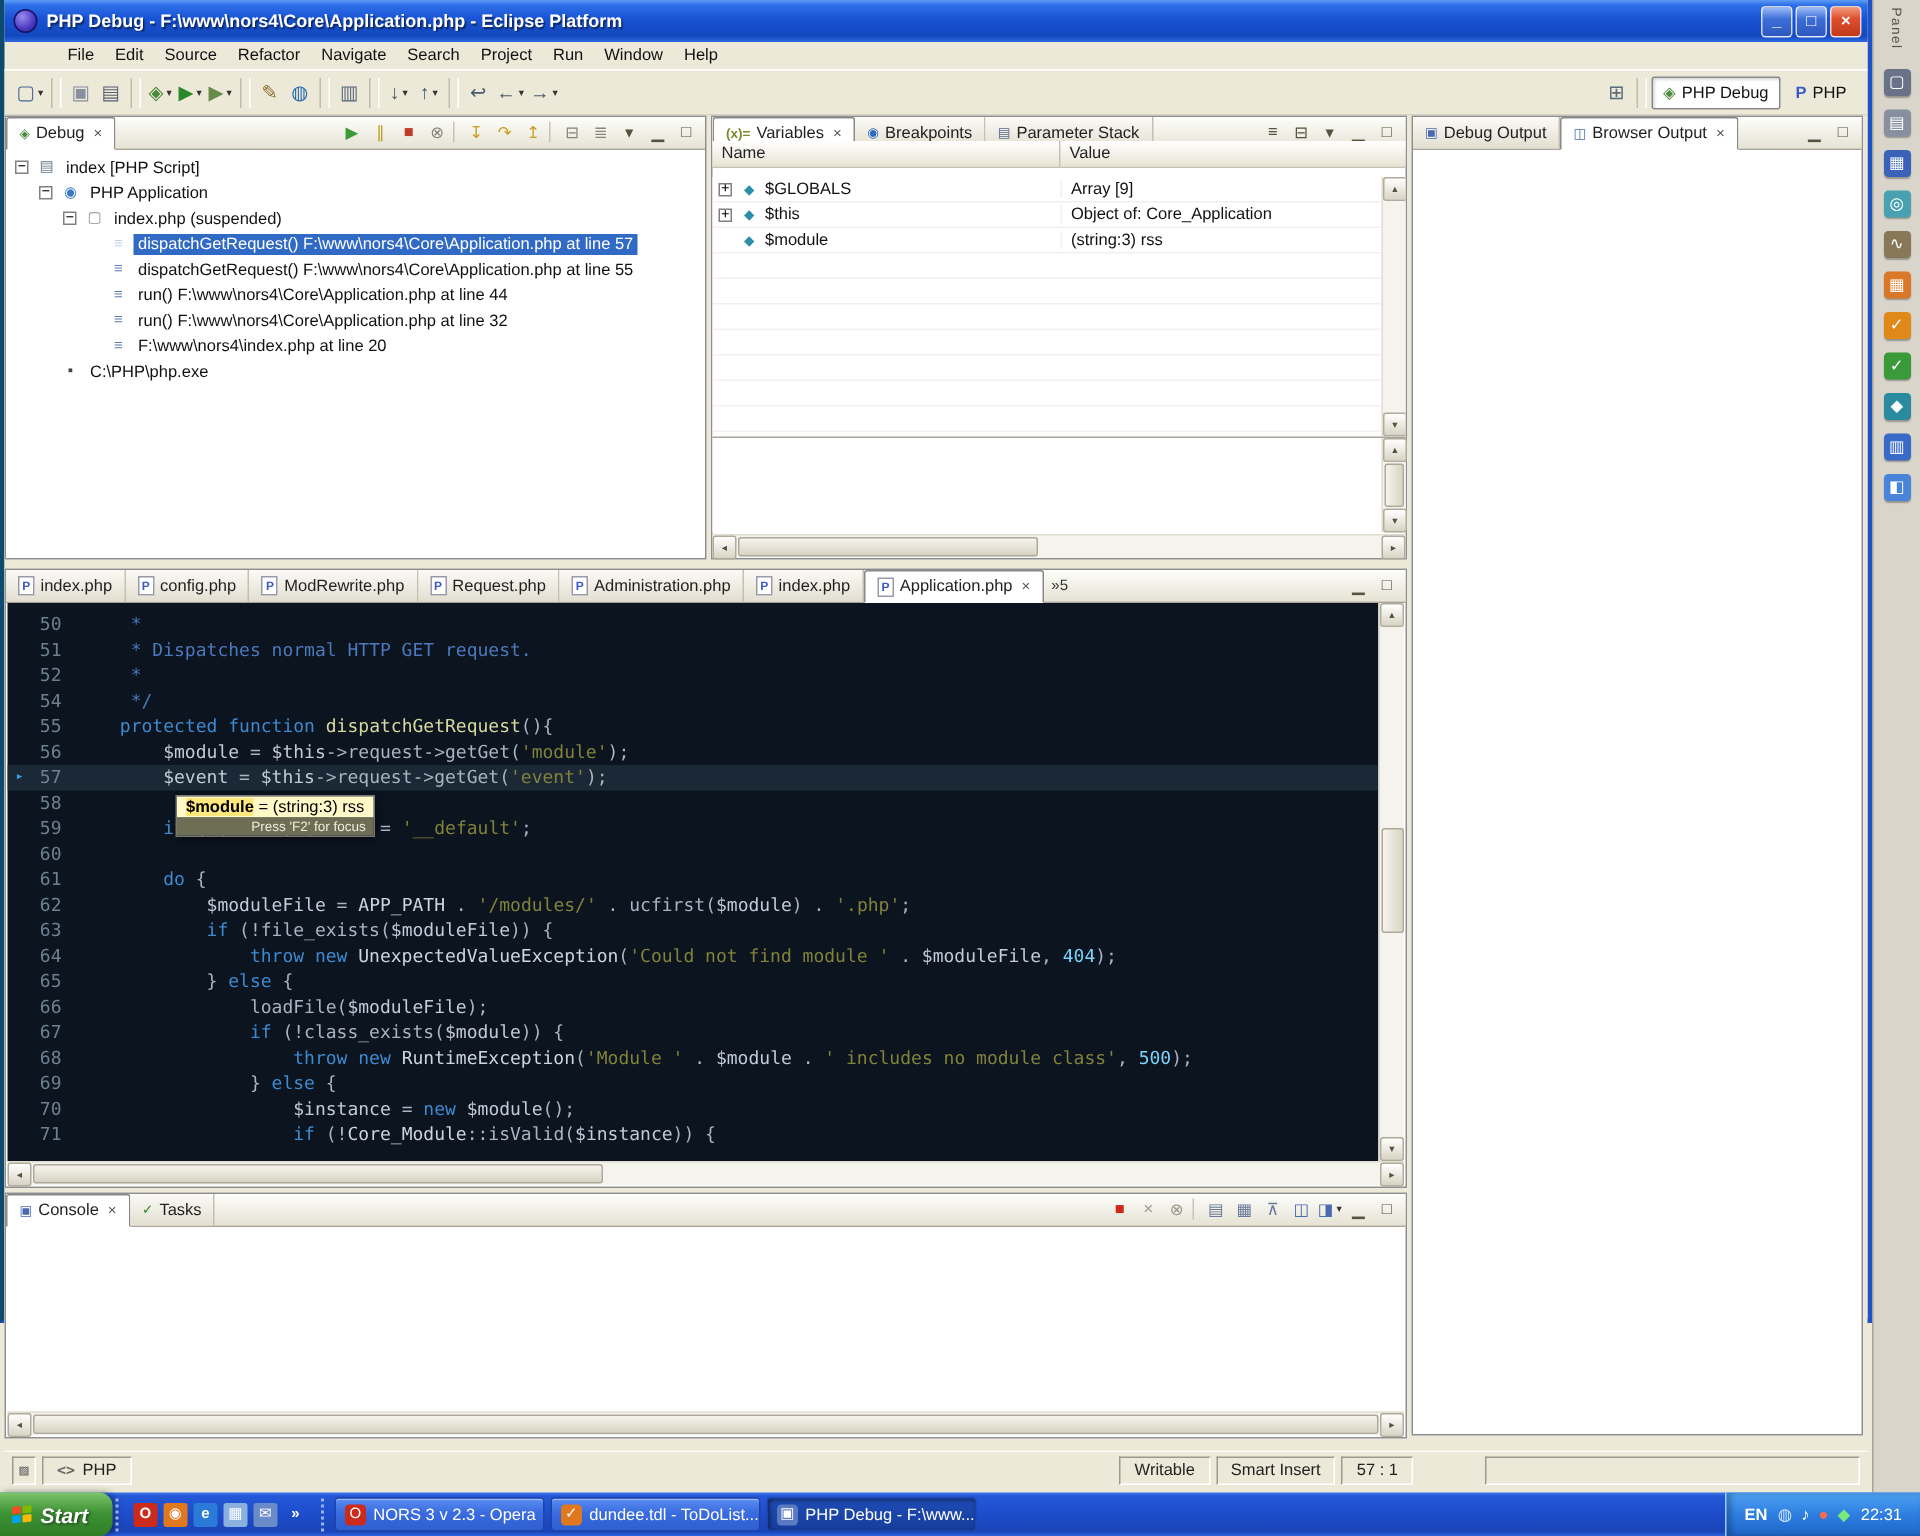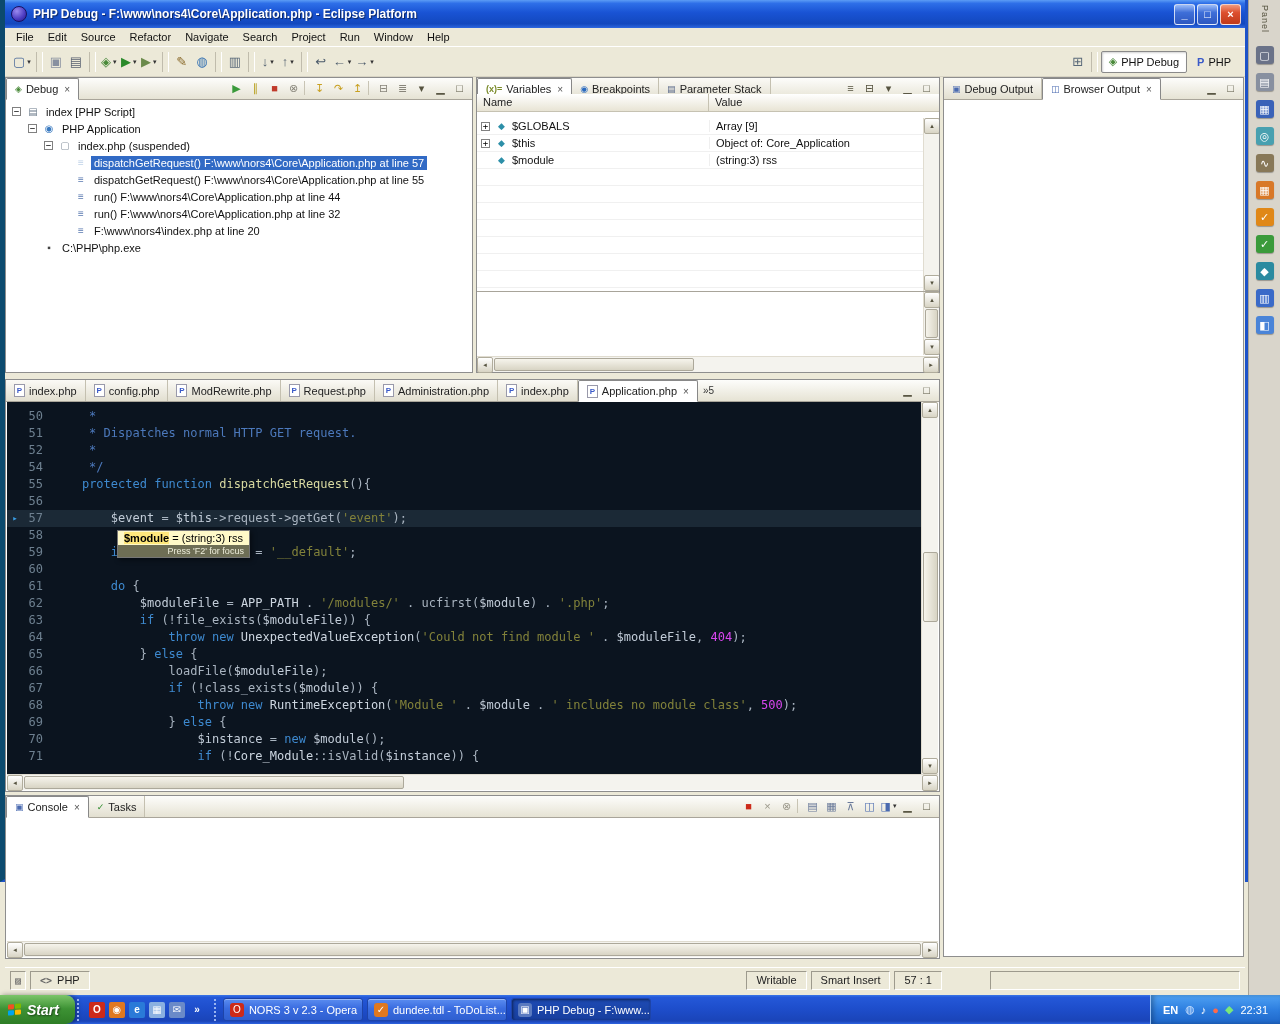--- a/index.html
+++ b/index.html
@@ -1,35 +1,35 @@
 <!DOCTYPE html>
 <html><head>
 <meta charset="utf-8">
 <style>
   * { margin:0; padding:0; box-sizing:border-box; }
   body { font-family:"Liberation Sans","DejaVu Sans",sans-serif; }
   .desktop { position:relative; width:1280px; height:1024px; background:#ECE9D8; overflow:hidden; }
 
   
   .eclipse { position:absolute; left:0; top:0; width:1248px; height:882px;
-             border-left:5px solid #0c4a6e; border-right:3px solid #1D52C8; border-bottom:3px solid #1D52C8;
+             border-left:3px solid #0c4a6e; border-right:3px solid #1D52C8; border-bottom:3px solid #1D52C8;
              background:#ECE9D8; }
   .titlebar { height:28px; display:flex; align-items:center; gap:6px; padding:0 4px 0 6px;
               background:linear-gradient(180deg,#5C9CF5 0%,#2E6FE8 12%,#1953D4 45%,#1348BE 85%,#2E68E0 100%); }
   .app-icon { width:16px; height:16px; border-radius:50%; flex:none;
               background:radial-gradient(circle at 35% 30%, #9A8AF0, #4A3AC0 60%, #241A80); border:1px solid #1A1060; }
   .title-text { color:#fff; font-weight:bold; font-size:12px; flex:1; white-space:nowrap; overflow:hidden;
                 text-shadow:1px 1px 1px rgba(0,0,0,.55); }
   .winbtns { display:flex; gap:2px; }
   .winbtn { width:21px; height:21px; border-radius:3px; border:1px solid rgba(255,255,255,.75); color:#fff;
             font-size:11px; line-height:18px; text-align:center; font-weight:bold;
             background:linear-gradient(#9CBCF8,#3E6ED8 40%,#2E58C0); }
   .winbtn.close { background:linear-gradient(#F0997C,#DD4F2E 40%,#C03A1A); }
 
-  .menubar { height:18px; display:flex; align-items:center; padding-left:4px; font-size:11px; background:#ECE9D8; }
+  .menubar { height:18px; display:flex; align-items:center; padding-left:4px; font-size:11px; background:#ECE9D8;margin-left:31px; }
   .menu-item { padding:2px 7px; color:#111; }
 
   .toolbar { height:31px; display:flex; align-items:center; padding:0 6px; background:#ECE9D8;
              border-top:1px solid #FFFFFF; border-bottom:1px solid #D8D4C4; }
   .tb-items { display:flex; align-items:center; }
   .tb-item { height:22px; min-width:20px; display:flex; align-items:center; justify-content:center;
              padding:0 2px; font-size:13px; }
   .tb-item.sep { min-width:0; width:7px; height:20px; border-left:1px solid #C0BCAC; border-right:1px solid #FFF; margin:0 3px; }
   .tb-glyph { line-height:1; }
   .dd { font-size:7px; margin-left:2px; color:#333; }
@@ -97,21 +97,21 @@
 
   
   .code { position:absolute; top:22px; left:1px; right:18px; bottom:17px; background:#0B141F; overflow:hidden;
           padding-top:6px; font-family:"DejaVu Sans Mono",monospace; font-size:12px; }
   .code-line { display:flex; height:17px; line-height:17px; white-space:pre; }
   .code-line.current { background:#1B2936; }
   .ruler { width:16px; flex:none; text-align:center; color:#3AA0E8; font-size:9px; }
   .ln { width:30px; flex:none; text-align:right; padding-right:10px; color:#6E8090; }
   .lt { white-space:pre; }
   .tk-c{color:#4C79BC} .tk-k{color:#3E8AD0} .tk-v{color:#C2CCD8} .tk-p{color:#A9B4C0}
-  .tk-s{color:#82823A} .tk-n{color:#d946ef} .tk-f{color:#D8D9A0} .tk-t{color:#CDD6E0}
+  .tk-s{color:#82823A} .tk-n{color:#7dd3fc} .tk-f{color:#D8D9A0} .tk-t{color:#CDD6E0}
   .ptab-icon { width:11px; height:13px; background:#FFF; border:1px solid #99A; color:#3A5AC8;
                font-size:8px; font-weight:bold; text-align:center; line-height:11px; flex:none; }
 
   
   .console-bar { position:absolute; top:22px; left:1px; right:1px; height:17px; background:#ECE9D8;
                  font-size:11px; padding:1px 6px; color:#111; border-bottom:1px solid #D8D4C4; }
   .console-body { position:absolute; top:39px; left:1px; right:1px; bottom:17px; background:#FFF; }
   .output-body { position:absolute; top:22px; left:1px; right:1px; bottom:1px; background:#FFF; }
 
   
@@ -661,21 +661,21 @@
 
               </span>
             </div>
         </div>
         <div class="code">
             <div class="code-line"><span class="ruler"></span><span class="ln">50</span><span class="lt"><span class="tk-c">     *</span></span></div>
             <div class="code-line"><span class="ruler"></span><span class="ln">51</span><span class="lt"><span class="tk-c">     * Dispatches normal HTTP GET request.</span></span></div>
             <div class="code-line"><span class="ruler"></span><span class="ln">52</span><span class="lt"><span class="tk-c">     *</span></span></div>
             <div class="code-line"><span class="ruler"></span><span class="ln">54</span><span class="lt"><span class="tk-c">     */</span></span></div>
             <div class="code-line"><span class="ruler"></span><span class="ln">55</span><span class="lt"><span class="tk-p">    </span><span class="tk-k">protected function </span><span class="tk-f">dispatchGetRequest</span><span class="tk-p">(){</span></span></div>
-            <div class="code-line"><span class="ruler"></span><span class="ln">56</span></div>
+            <div class="code-line"><span class="ruler"></span><span class="ln">56</span><span class="lt"><span class="tk-p">        </span><span class="tk-v">$module</span><span class="tk-p"> = </span><span class="tk-v">$this</span><span class="tk-p">-&gt;request-&gt;getGet(</span><span class="tk-s">'module'</span><span class="tk-p">);</span></span></div>
             <div class="code-line current"><span class="ruler">▸</span><span class="ln">57</span><span class="lt"><span class="tk-p">        </span><span class="tk-v">$event</span><span class="tk-p"> = </span><span class="tk-v">$this</span><span class="tk-p">-&gt;request-&gt;getGet(</span><span class="tk-s">'event'</span><span class="tk-p">);</span></span></div>
             <div class="code-line"><span class="ruler"></span><span class="ln">58</span><span class="lt"></span></div>
             <div class="code-line"><span class="ruler"></span><span class="ln">59</span><span class="lt"><span class="tk-p">        </span><span class="tk-k">if</span><span class="tk-p"> (!</span><span class="tk-v">$event</span><span class="tk-p">) </span><span class="tk-v">$event</span><span class="tk-p"> = </span><span class="tk-s">'__default'</span><span class="tk-p">;</span></span></div>
             <div class="code-line"><span class="ruler"></span><span class="ln">60</span><span class="lt"></span></div>
             <div class="code-line"><span class="ruler"></span><span class="ln">61</span><span class="lt"><span class="tk-p">        </span><span class="tk-k">do</span><span class="tk-p"> {</span></span></div>
             <div class="code-line"><span class="ruler"></span><span class="ln">62</span><span class="lt"><span class="tk-p">            </span><span class="tk-v">$moduleFile</span><span class="tk-p"> = </span><span class="tk-t">APP_PATH</span><span class="tk-p"> . </span><span class="tk-s">'/modules/'</span><span class="tk-p"> . ucfirst(</span><span class="tk-v">$module</span><span class="tk-p">) . </span><span class="tk-s">'.php'</span><span class="tk-p">;</span></span></div>
             <div class="code-line"><span class="ruler"></span><span class="ln">63</span><span class="lt"><span class="tk-p">            </span><span class="tk-k">if</span><span class="tk-p"> (!file_exists(</span><span class="tk-v">$moduleFile</span><span class="tk-p">)) {</span></span></div>
             <div class="code-line"><span class="ruler"></span><span class="ln">64</span><span class="lt"><span class="tk-p">                </span><span class="tk-k">throw new </span><span class="tk-t">UnexpectedValueException</span><span class="tk-p">(</span><span class="tk-s">'Could not find module '</span><span class="tk-p"> . </span><span class="tk-v">$moduleFile</span><span class="tk-p">, </span><span class="tk-n">404</span><span class="tk-p">);</span></span></div>
             <div class="code-line"><span class="ruler"></span><span class="ln">65</span><span class="lt"><span class="tk-p">            } </span><span class="tk-k">else</span><span class="tk-p"> {</span></span></div>
             <div class="code-line"><span class="ruler"></span><span class="ln">66</span><span class="lt"><span class="tk-p">                loadFile(</span><span class="tk-v">$moduleFile</span><span class="tk-p">);</span></span></div>

